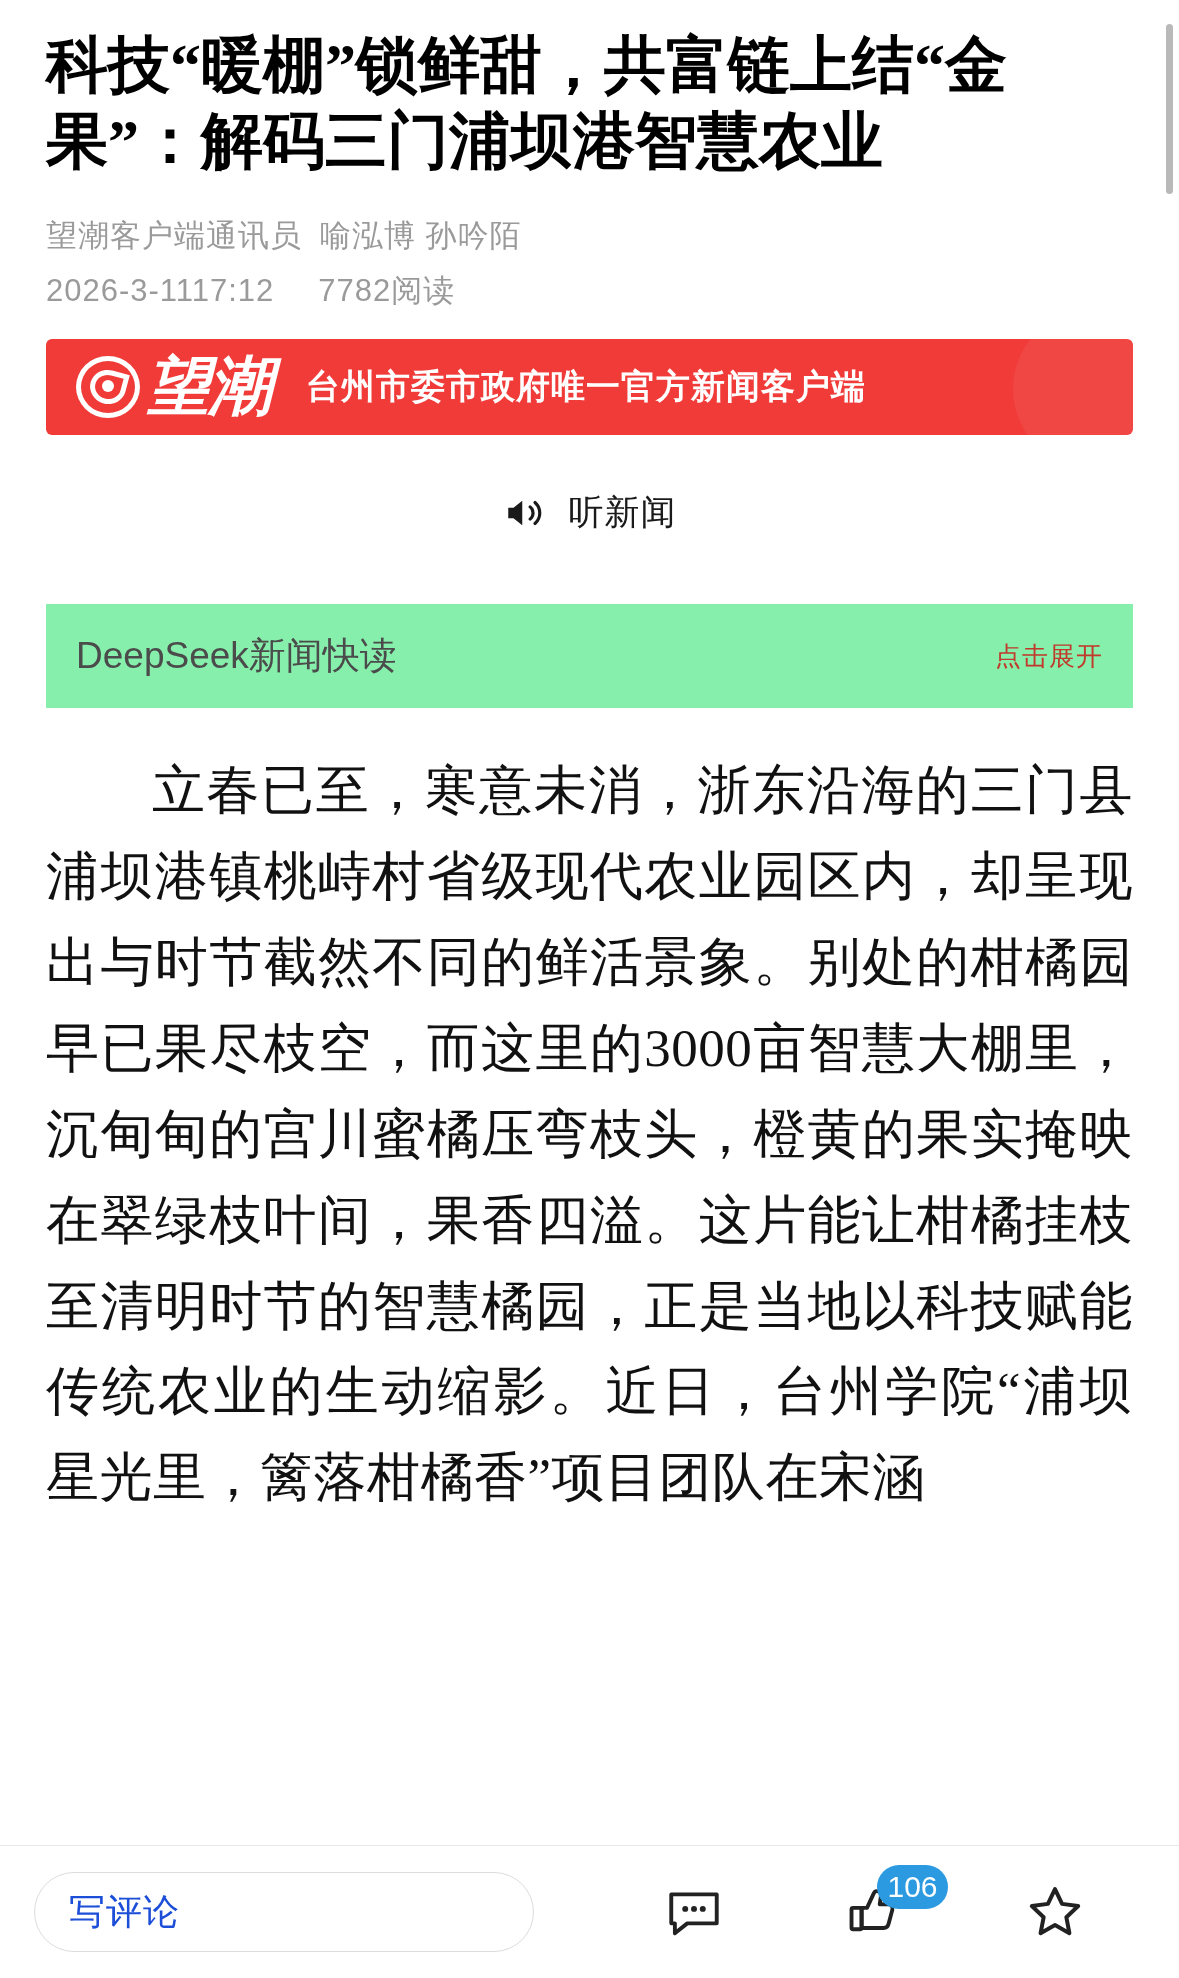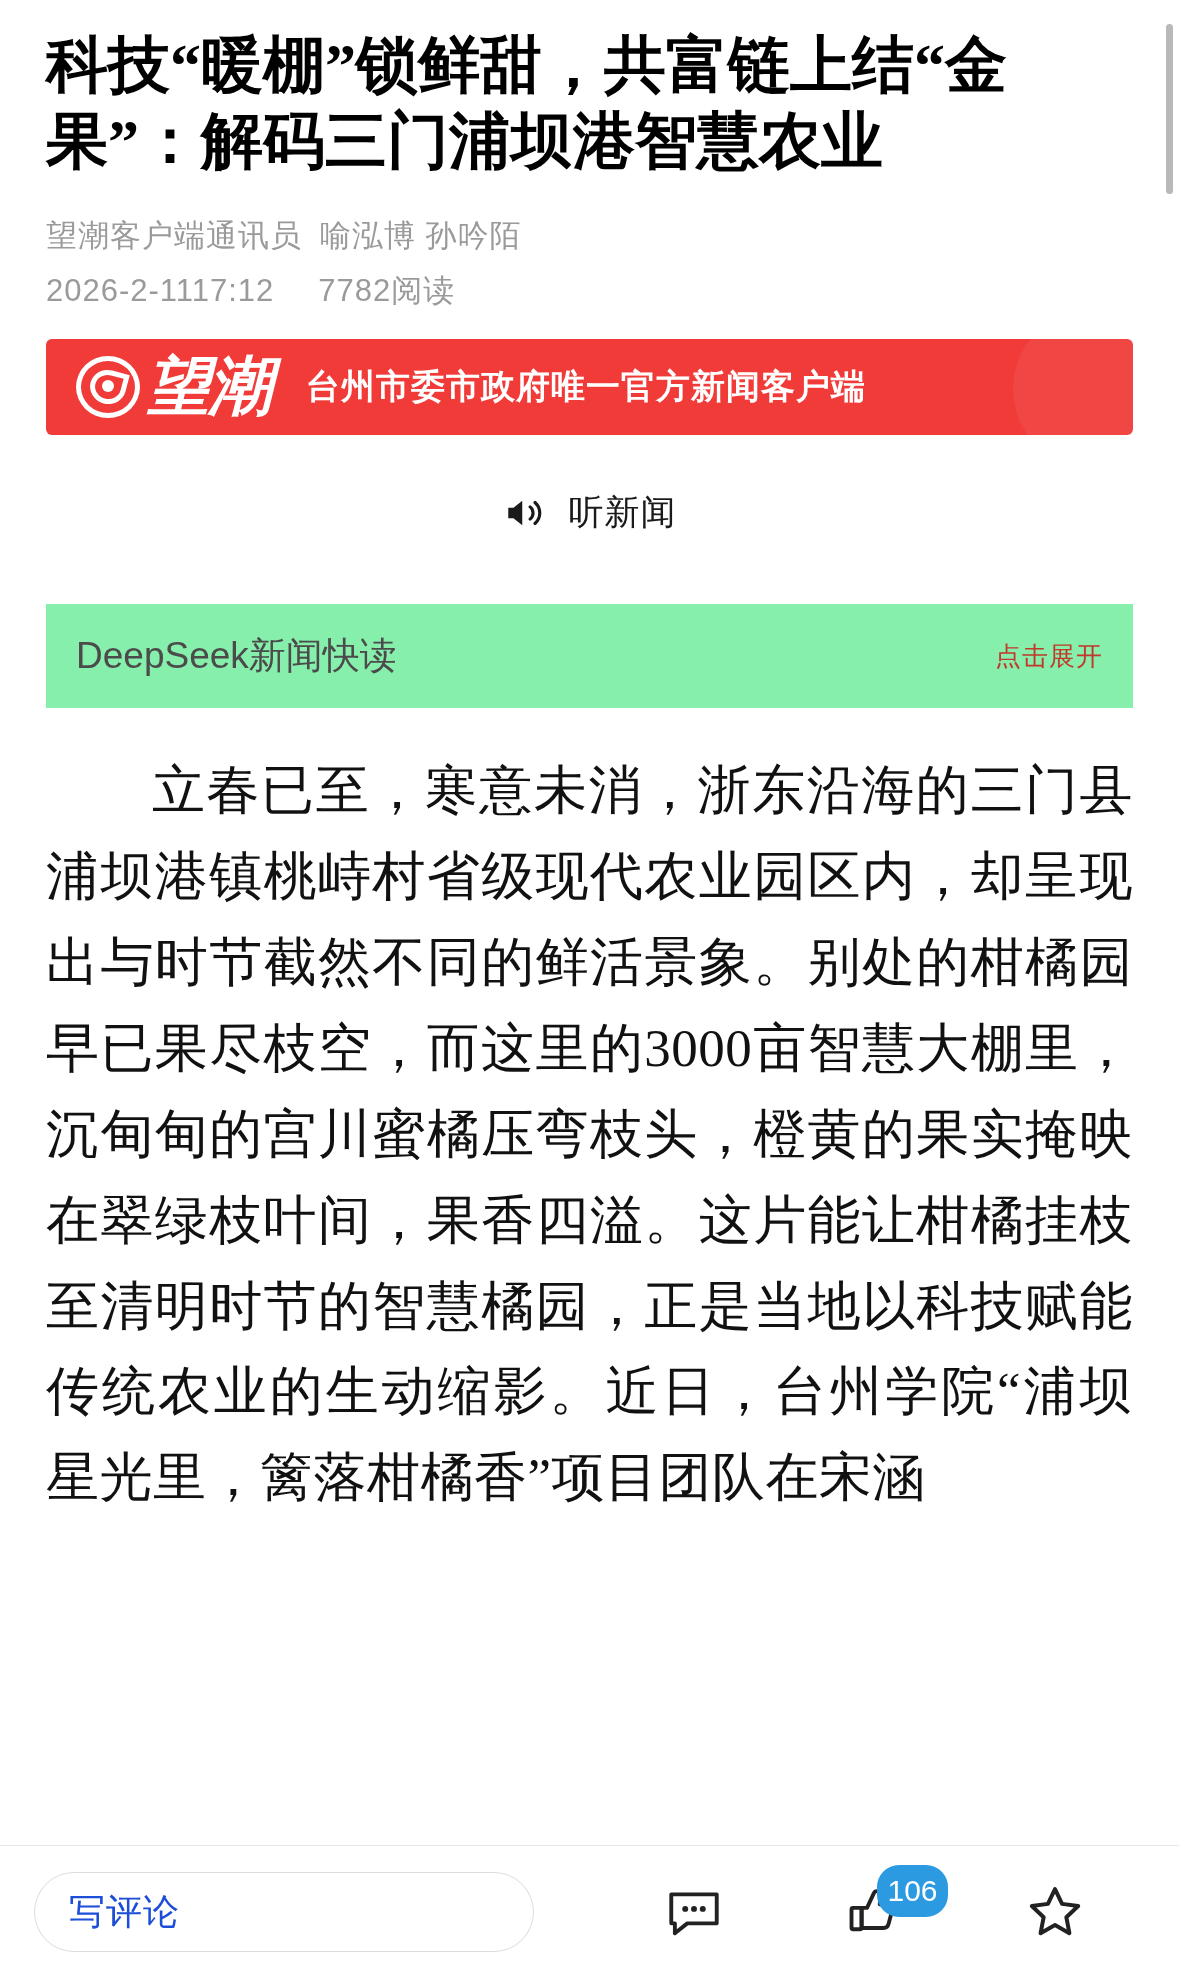--- a/index.html
+++ b/index.html
@@ -236,21 +236,21 @@
     display: flex;
     align-items: center;
     justify-content: center;
   }
   .action svg { display: block; }
   .badge {
     position: absolute;
     top: -4px;
     left: 46px;
     min-width: 62px;
-    height: 52px;
+    height: 44px;
     background: #2b9ae0;
     border-radius: 22px;
     color: #fff;
     font-size: 30px;
     display: flex;
     align-items: center;
     justify-content: center;
     padding: 0 10px;
     font-family: "Liberation Sans", sans-serif;
   }
@@ -263,21 +263,21 @@
   <div class="article">
     <div class="article-inner">
 
       <h1 class="title">科技“暖棚”锁鲜甜，共富链上结“金果”：解码三门浦坝港智慧农业</h1>
 
       <div class="byline">
         <span>望潮客户端通讯员</span><span class="sep"></span><span>喻泓博  孙吟陌</span>
       </div>
 
       <div class="meta">
-        <span>2026-2-11</span><span class="sep"></span><span>17:12</span><span class="gap"></span><span>7782阅读</span>
+        <span>2026-3-11</span><span class="sep"></span><span>17:12</span><span class="gap"></span><span>7782阅读</span>
       </div>
 
       <div class="banner">
         <div class="banner-logo">
           <div class="logo-mark">
             <div class="circle"></div>
             <div class="swirl"></div>
             <div class="dot"></div>
           </div>
           <div class="logo-cn">望潮</div>

